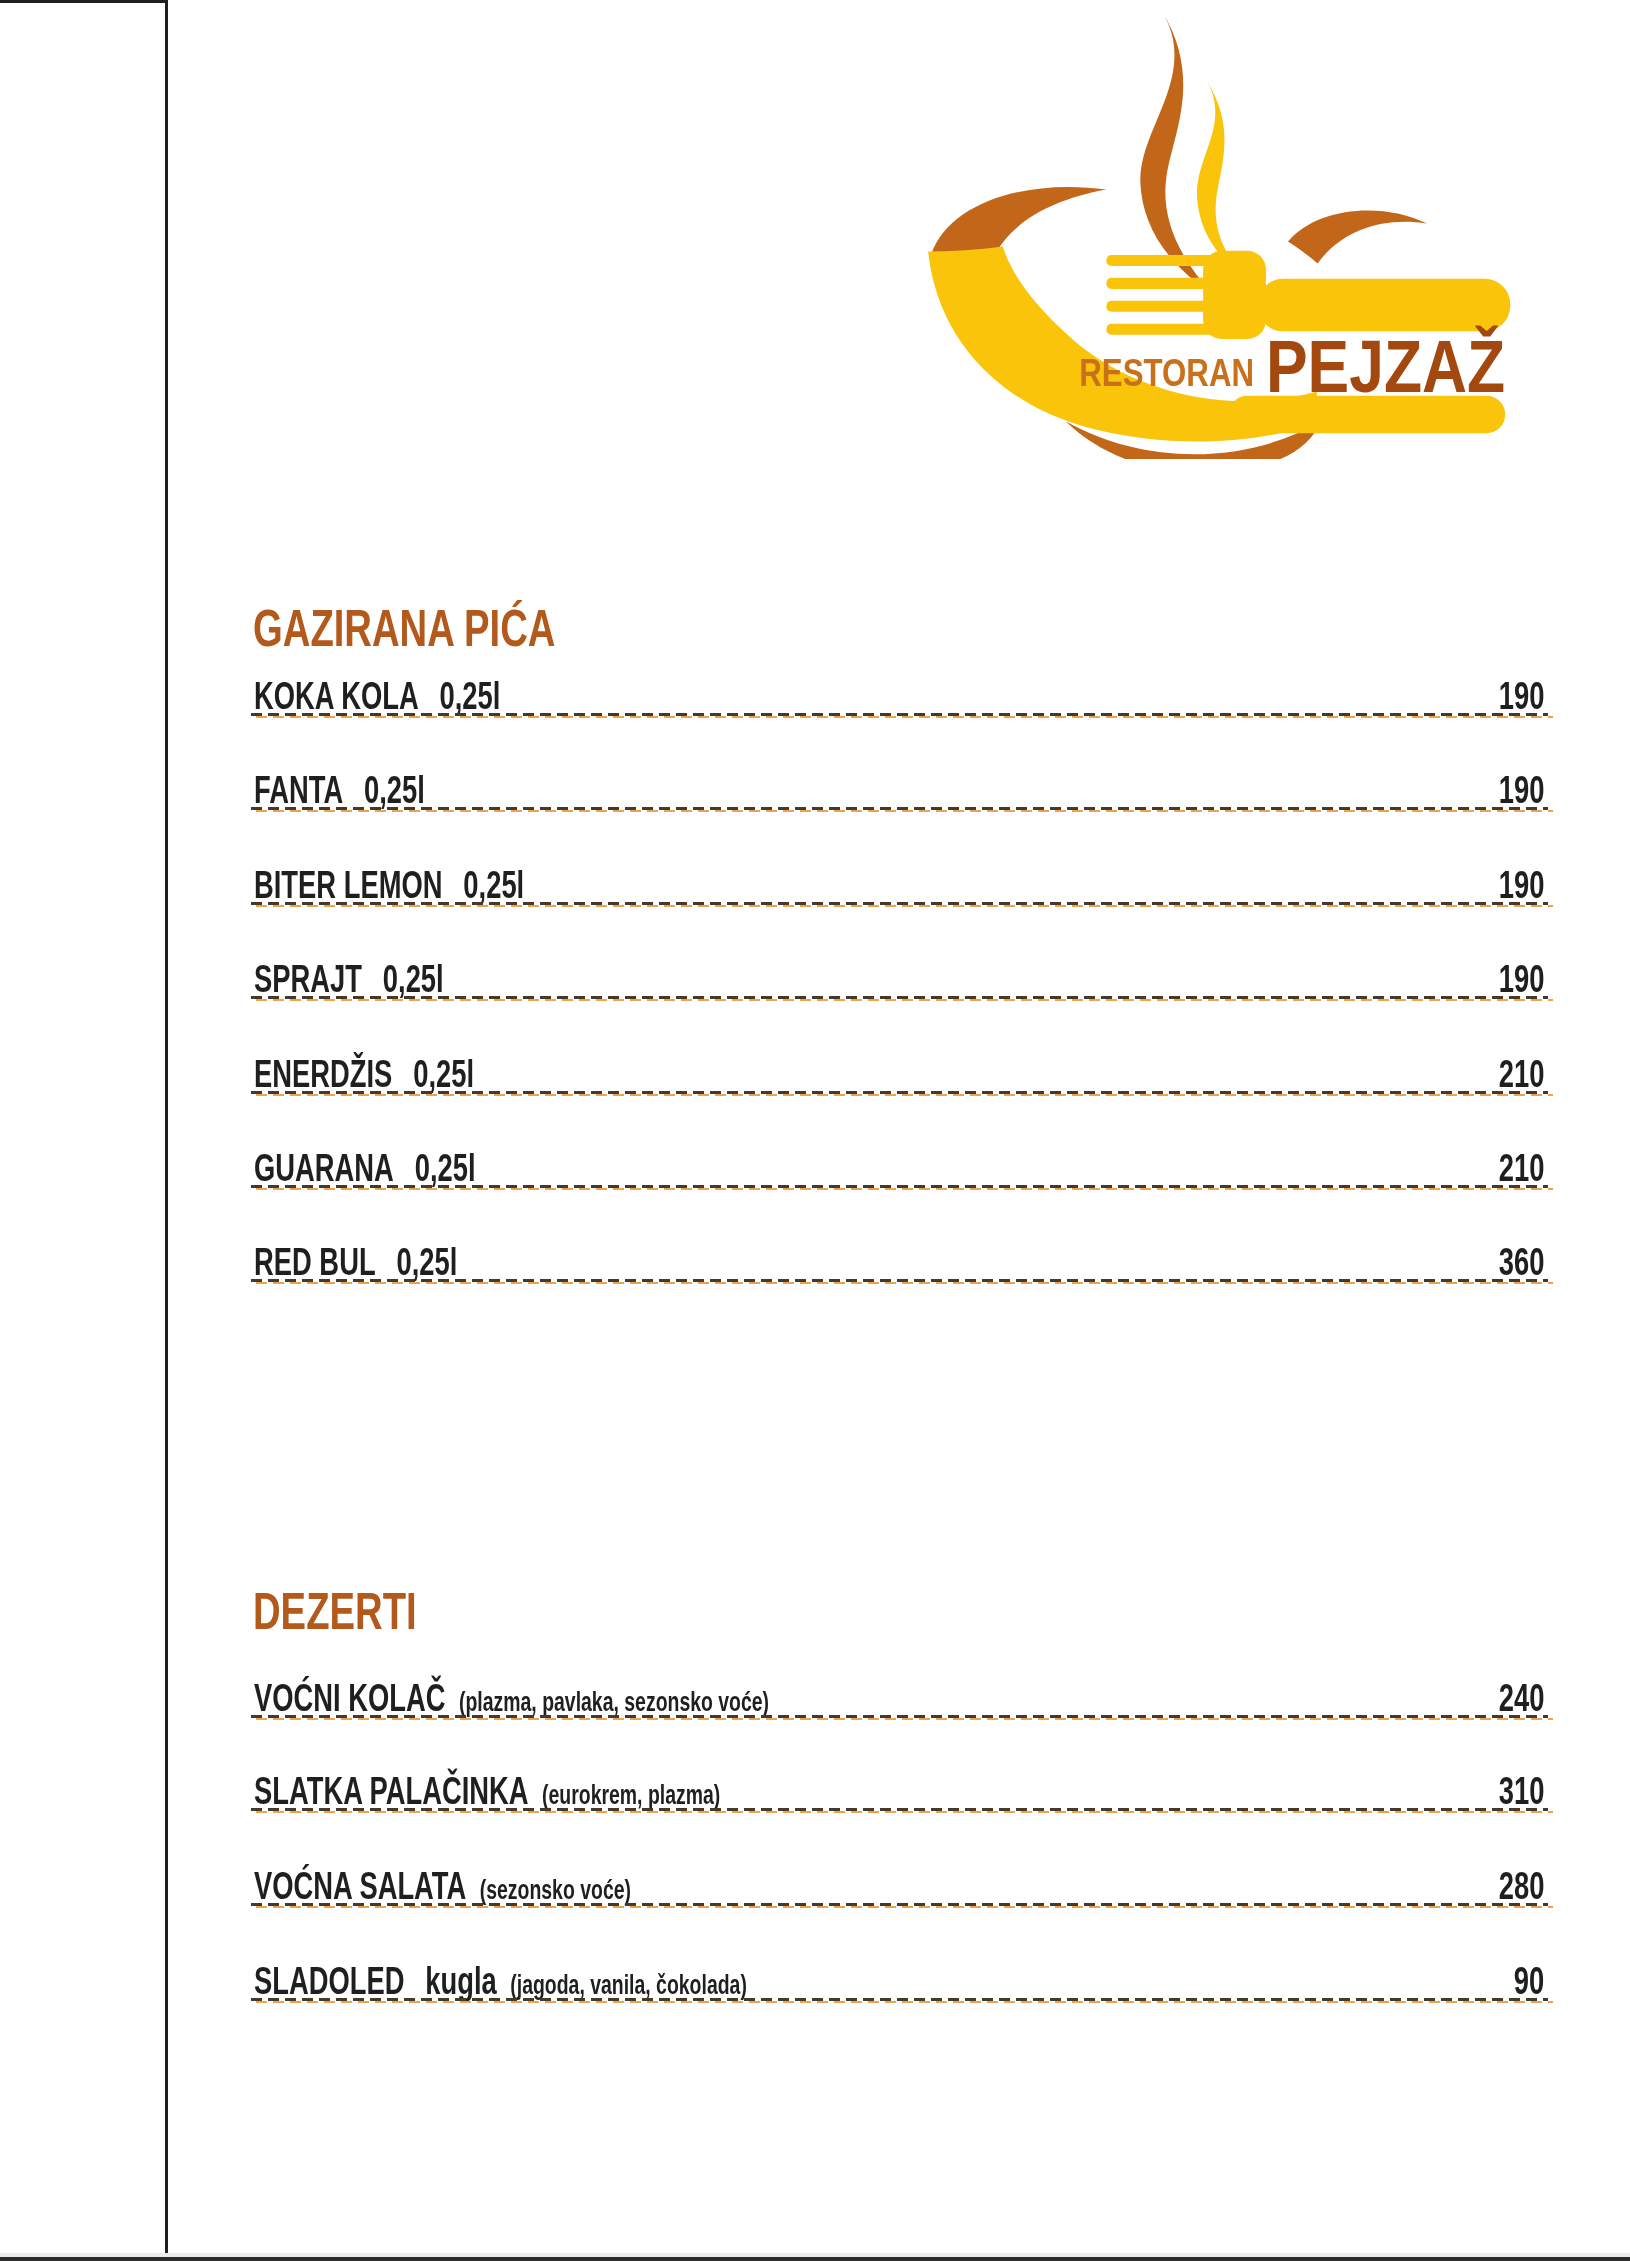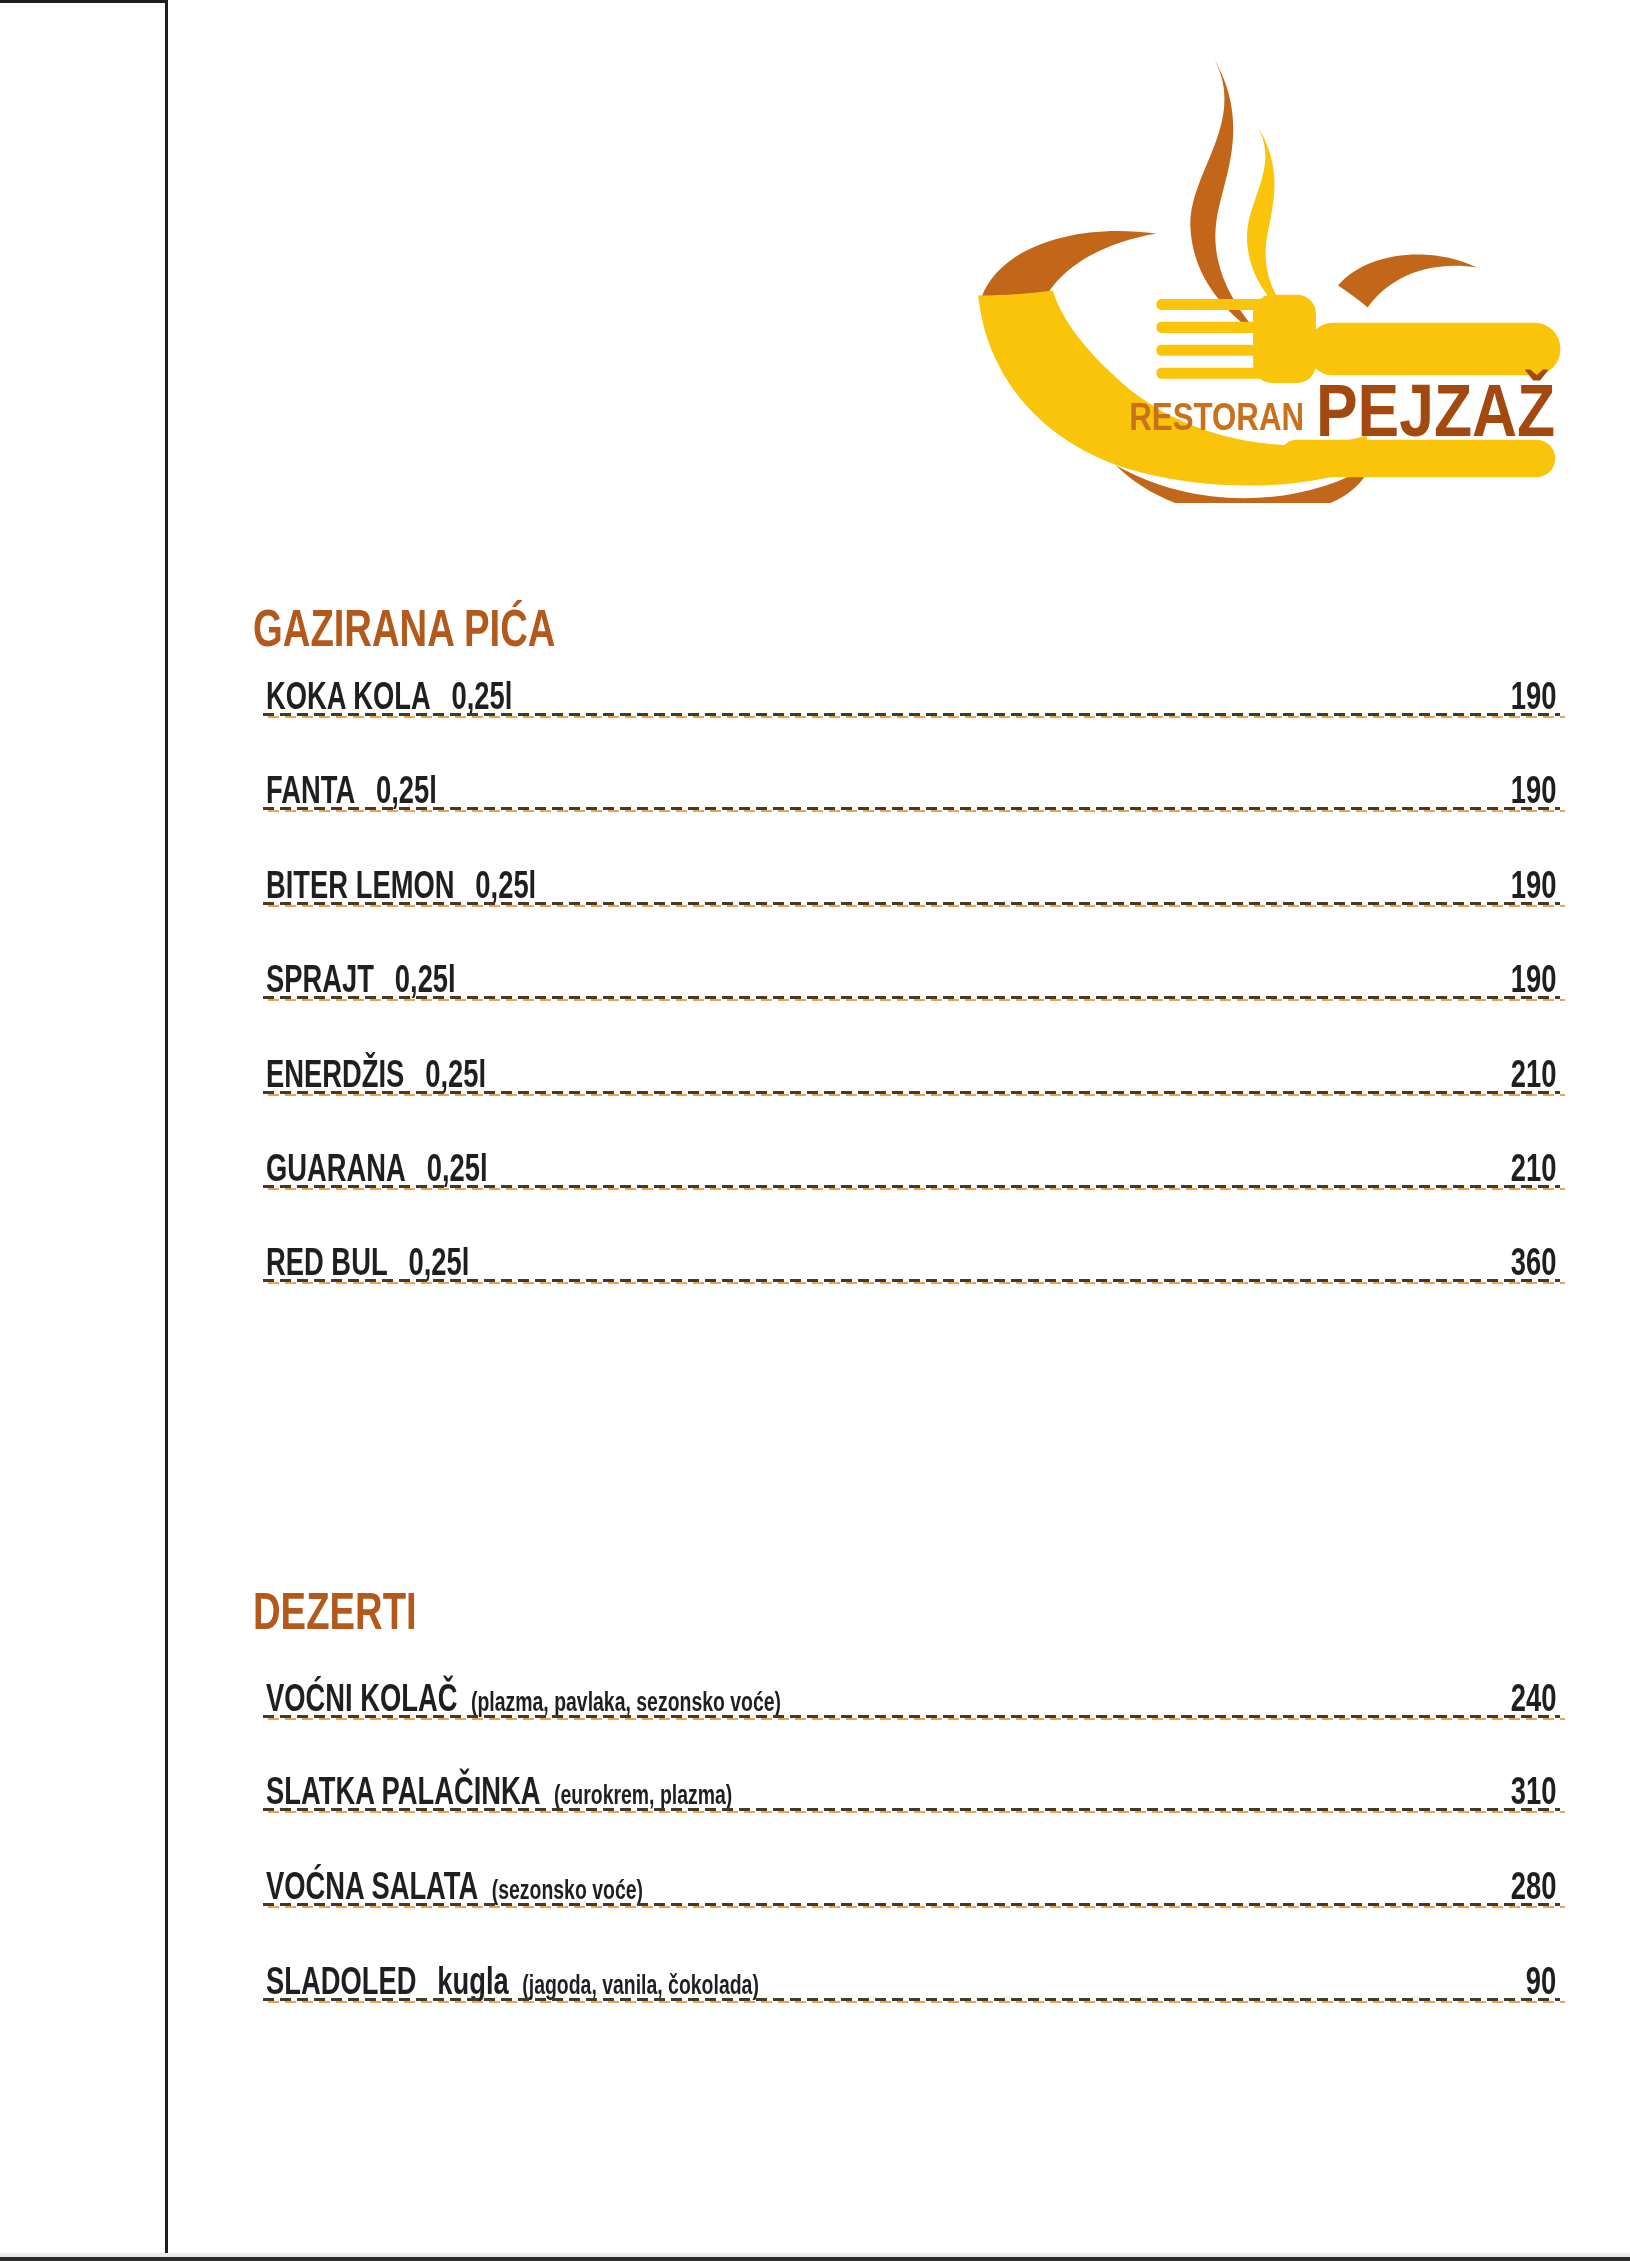--- a/index.html
+++ b/index.html
@@ -8,31 +8,31 @@
     background:#ffffff;
     font-family:"Liberation Sans", sans-serif;
   }
   
   .vline   { position:absolute; left:165px; top:0; width:2.5px; height:2261px; background:#1e1e1e; }
   .topline { position:absolute; left:0; top:0; width:167px; height:2.5px; background:#1e1e1e; }
   .botshade{ position:absolute; left:0; top:2253px; width:1630px; height:4.2px; background:#ececec; }
   .botline { position:absolute; left:0; top:2257px; width:1630px; height:4.2px; background:#2b2b2b; }
 
   
-  .logo { position:absolute; left:968px; top:0; width:594px; height:459px;margin-top:44px; }
+  .logo { position:absolute; left:918px; top:0; width:594px; height:459px; }
 
   
   .section-title {
     position:absolute; left:253px; height:51px;
     color:#b4591c; font-weight:700; font-size:51px; line-height:1;
     white-space:nowrap; transform:scaleX(0.75); transform-origin:0 0;
   }
 
   
-  .row  { position:absolute; left:264px; width:1296px; height:54px; }
+  .row  { position:absolute; left:252px; width:1296px; height:54px; }
   .line {
     position:absolute; left:1.7px; bottom:4.2px; white-space:nowrap;
     color:#1f1f1f; font-weight:700; font-size:38px; line-height:1;
     transform:scaleX(0.72); transform-origin:0 100%;
   }
   .qty { margin-left:29px; }
   .qty:empty { margin-left:0; }
   .ds  { margin-left:18.7px; font-size:27px; }
   .ds:empty { margin-left:0; }
   .price {

